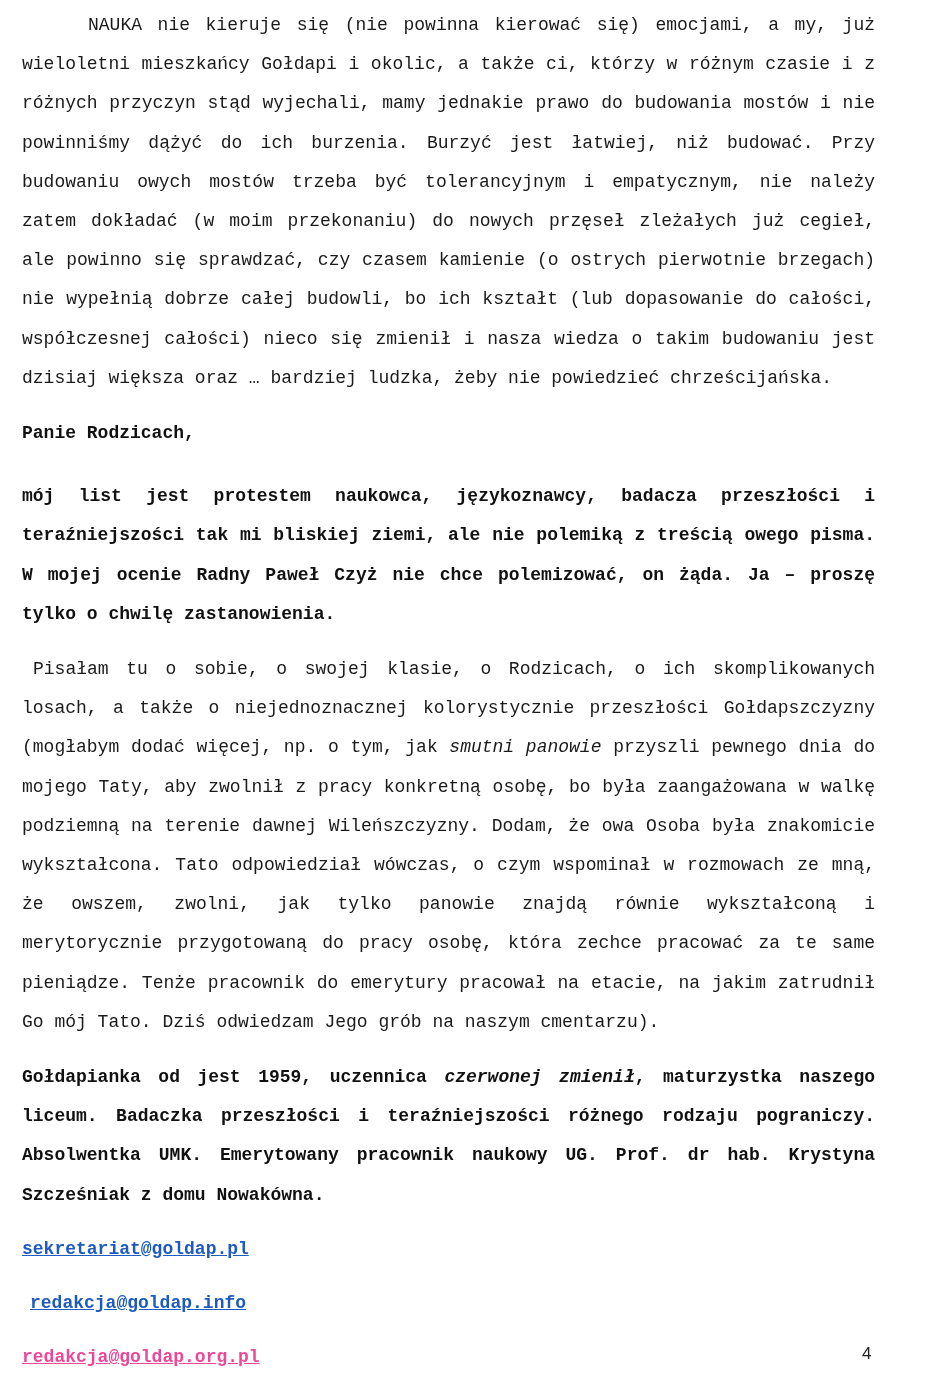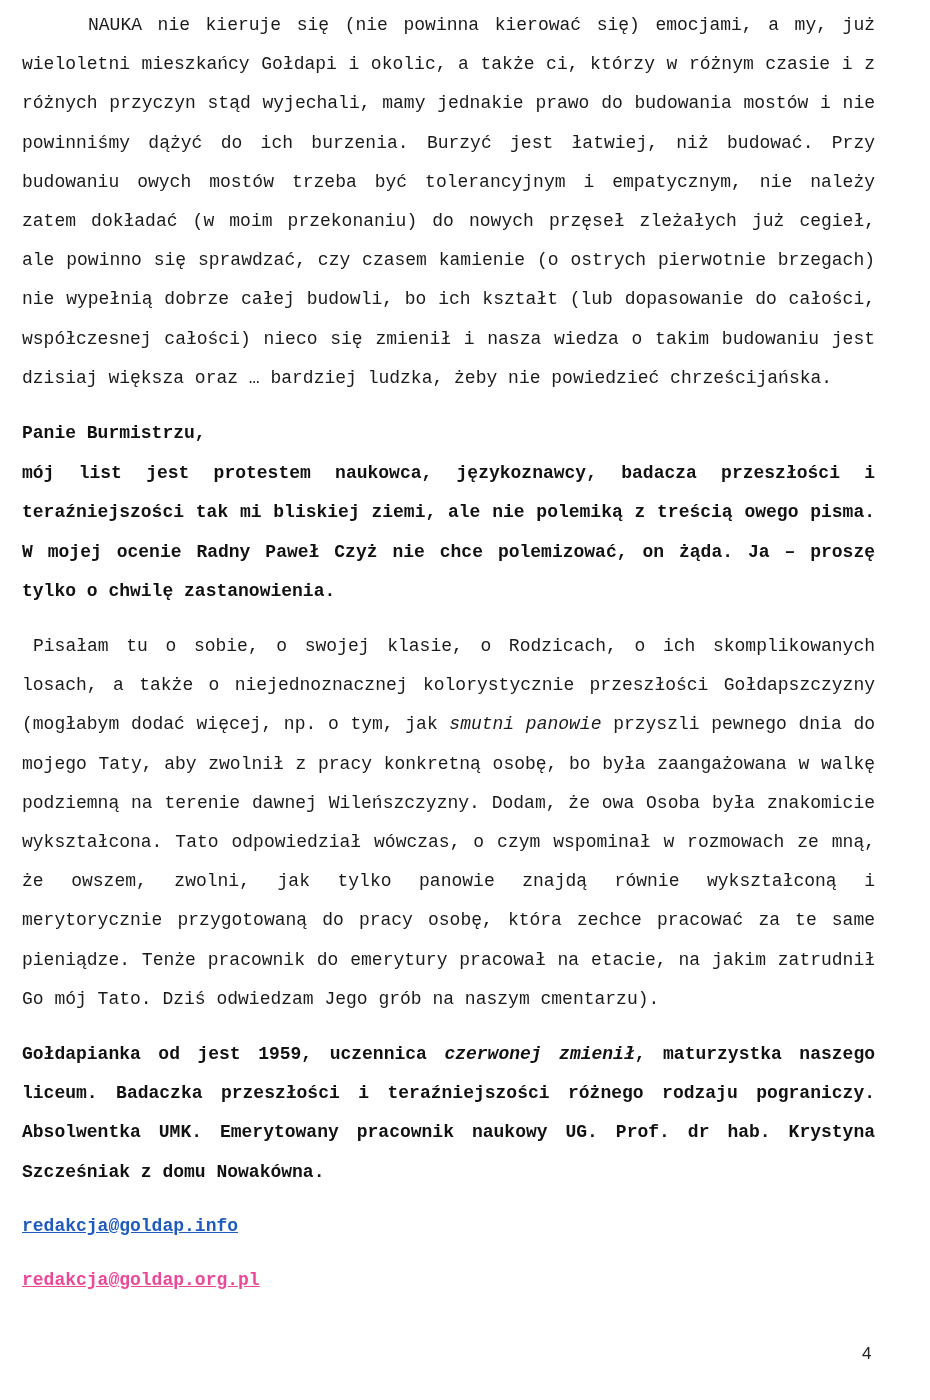--- a/index.html
+++ b/index.html
@@ -7,45 +7,46 @@
   .page {
     position: absolute; left: 22px; top: 6px; width: 853px;
     font-family: Liberation Mono, monospace; font-size: 18px; line-height: 39.2px;
     color: #1a1a1a; text-align: justify;
   }
   .para { margin: 0; }
   .indent { text-indent: 66px; }
   .indent-small { text-indent: 11px; }
   .bold { font-weight: bold; color: #111; }
   .gap { margin-top: 16px; }
-  .gap2 { margin-top: 1px; }
+  .gap2 { margin-top: 24px; }
   .links a {
     display: block; color: #1f5bbf; text-decoration: underline; font-weight: bold;
     margin-top: 15px;
   }
   .page-number {
     position: absolute; left: 862px; top: 1344px;
     font-family: "Liberation Sans", sans-serif; font-size: 17px; color: #222;
   }
   em { font-style: italic; }
 </style>
 </head>
 <body>
 
 <div class="page">
   <p class="para indent">NAUKA nie kieruje się (nie powinna kierować się) emocjami, a my, już wieloletni mieszkańcy Gołdapi i okolic, a także ci, którzy w różnym czasie i z różnych przyczyn stąd wyjechali, mamy jednakie prawo do budowania mostów i nie powinniśmy dążyć do ich burzenia. Burzyć jest łatwiej, niż budować. Przy budowaniu owych mostów trzeba być tolerancyjnym i empatycznym, nie należy zatem dokładać (w moim przekonaniu) do nowych przęseł zleżałych już cegieł, ale powinno się sprawdzać, czy czasem kamienie (o ostrych pierwotnie brzegach) nie wypełnią dobrze całej budowli, bo ich kształt (lub dopasowanie do całości, współczesnej całości) nieco się zmienił i nasza wiedza o takim budowaniu jest dzisiaj większa oraz … bardziej ludzka, żeby nie powiedzieć chrześcijańska.</p>
 
-  <p class="para bold gap">Panie Burmistrzu,</p>
+  <p class="para bold gap">Panie Rodzicach,</p>
 
   <p class="para bold gap2">mój list jest protestem naukowca, językoznawcy, badacza przeszłości i teraźniejszości tak mi bliskiej ziemi, ale nie polemiką z treścią owego pisma. W mojej ocenie Radny Paweł Czyż nie chce polemizować, on żąda. Ja – proszę tylko o chwilę zastanowienia.</p>
 
   <p class="para indent-small gap"><span>Pisałam tu o sobie, o swojej klasie, o Rodzicach, o ich skomplikowanych losach, a także o niejednoznacznej kolorystycznie przeszłości Gołdapszczyzny (mogłabym dodać więcej, np. o tym, jak </span><em>smutni panowie</em><span> przyszli pewnego dnia do mojego Taty, aby zwolnił z pracy konkretną osobę, bo była zaangażowana w walkę podziemną na terenie dawnej Wileńszczyzny. Dodam, że owa Osoba była znakomicie wykształcona. Tato odpowiedział wówczas, o czym wspominał w rozmowach ze mną, że owszem, zwolni, jak tylko panowie znajdą równie wykształconą i merytorycznie przygotowaną do pracy osobę, która zechce pracować za te same pieniądze. Tenże pracownik do emerytury pracował na etacie, na jakim zatrudnił Go mój Tato. Dziś odwiedzam Jego grób na naszym cmentarzu).</span></p>
 
   <p class="para bold gap"><span>Gołdapianka od jest 1959, uczennica </span><em>czerwonej zmienił</em><span>, maturzystka naszego liceum. Badaczka przeszłości i teraźniejszości różnego rodzaju pograniczy.  Absolwentka UMK. Emerytowany pracownik naukowy UG. Prof. dr hab. Krystyna Szcześniak z domu Nowakówna.</span></p>
 
 
   <div class="links">
-    <a href="#" style="color: rgb(31, 91, 191);">redakcja@goldap.info</a>
+    <a href="#" style="color: rgb(31, 91, 191);">sekretariat@goldap.pl</a>
+    <a href="#" style="color: rgb(31, 91, 191); margin-left: 8px;">redakcja@goldap.info</a>
     <a href="#" style="color: #ec4899;">redakcja@goldap.org.pl</a>
   </div>
 </div>
 
 <div class="page-number">4</div>
 
 </body></html>

